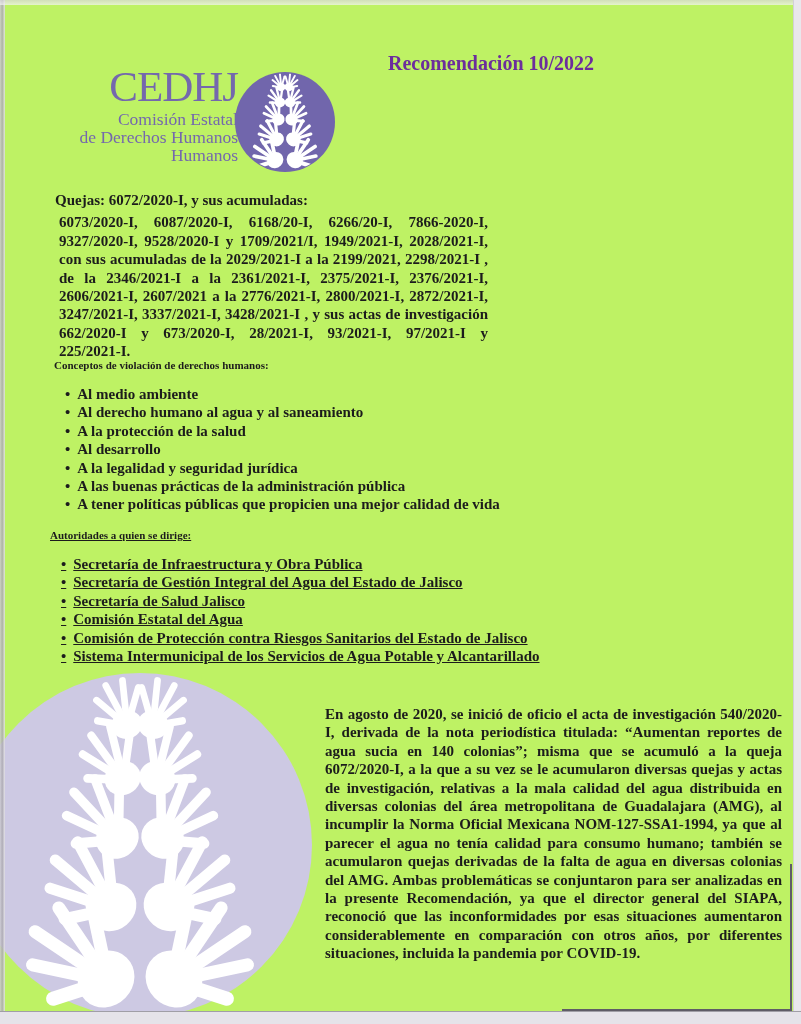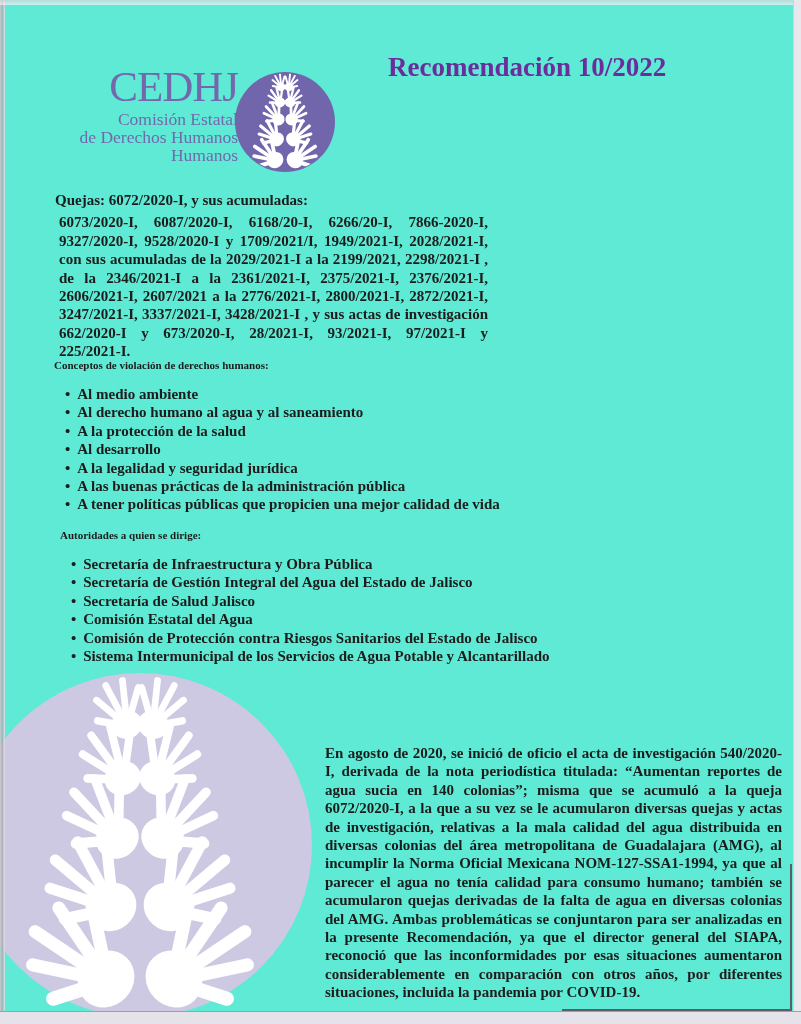--- a/index.html
+++ b/index.html
@@ -1,39 +1,39 @@
 <!DOCTYPE html>
 <html><head>
 <meta charset="utf-8">
 <style>
   html,body{margin:0;padding:0;background:#fff;}
   .page{
-    position:relative;width:801px;height:1024px;background:#5eead4;overflow:hidden;
+    position:relative;width:801px;height:1024px;background:#bef264;overflow:hidden;
     font-family:"Liberation Serif","DejaVu Serif",serif;color:#1c1c1c;
   }
   
   .logo{position:absolute;left:50px;top:64px;width:188px;text-align:right;color:#7468ad;z-index:2;}
   .logo .acronym{font-size:43px;line-height:1.06;letter-spacing:-1px;font-weight:400;}
   .logo .org{font-size:17.5px;line-height:1.04;font-weight:400;}
   .logo-circle{position:absolute;left:235px;top:72px;width:100px;height:100px;z-index:2;}
   
-  .title{position:absolute;left:388px;top:51px;margin:0;font-size:27px;line-height:1.2;
+  .title{position:absolute;left:388px;top:51px;margin:0;font-size:20px;line-height:1.2;
     font-weight:bold;color:#6c2d9c;z-index:2;}
   
   .tx{position:absolute;z-index:2;font-size:15px;line-height:18.4px;font-weight:bold;}
   .quejas{left:55px;top:191px;width:437px;}
   .quejas .q-heading{margin:0;}
   .quejas .q-body{margin:4px;text-align:justify;}
   .conceptos{left:54px;top:356px;width:600px;}
-  .autoridades{left:60px;top:526px;width:660px;}
+  .autoridades{left:50px;top:526px;width:660px;text-decoration:underline;}
   .tx h2{margin:0;font-size:11px;line-height:19px;font-weight:bold;}
   .tx ul{margin:10px 0 0 0;padding:0 0 0 11px;list-style:none;}
   .tx li{line-height:18.4px;}
   .tx li::before{content:"•";padding-right:7px;}
-  .intro{left:325px;top:744px;width:457px;text-align:justify;}
+  .intro{left:325px;top:705px;width:457px;text-align:justify;}
   .intro p{margin:0;}
   
   .watermark{position:absolute;left:-32px;top:673px;width:344px;height:344px;z-index:0;}
   
   .edge{position:absolute;z-index:5;pointer-events:none;}
   .edge-left{left:0;top:0;width:5px;height:100%;
     background:linear-gradient(to right,#cfcdd4 0%,#aaa8af 45%,#e8e6ea 100%);opacity:.85;}
   .edge-top{left:0;top:0;width:100%;height:5px;
     background:linear-gradient(#d9d7dd,#f5f4f7);opacity:.7;}
   .edge-right{right:0;top:0;width:7px;height:100%;background:#e9e7ec;border-left:1px solid #d2d0d7;}

